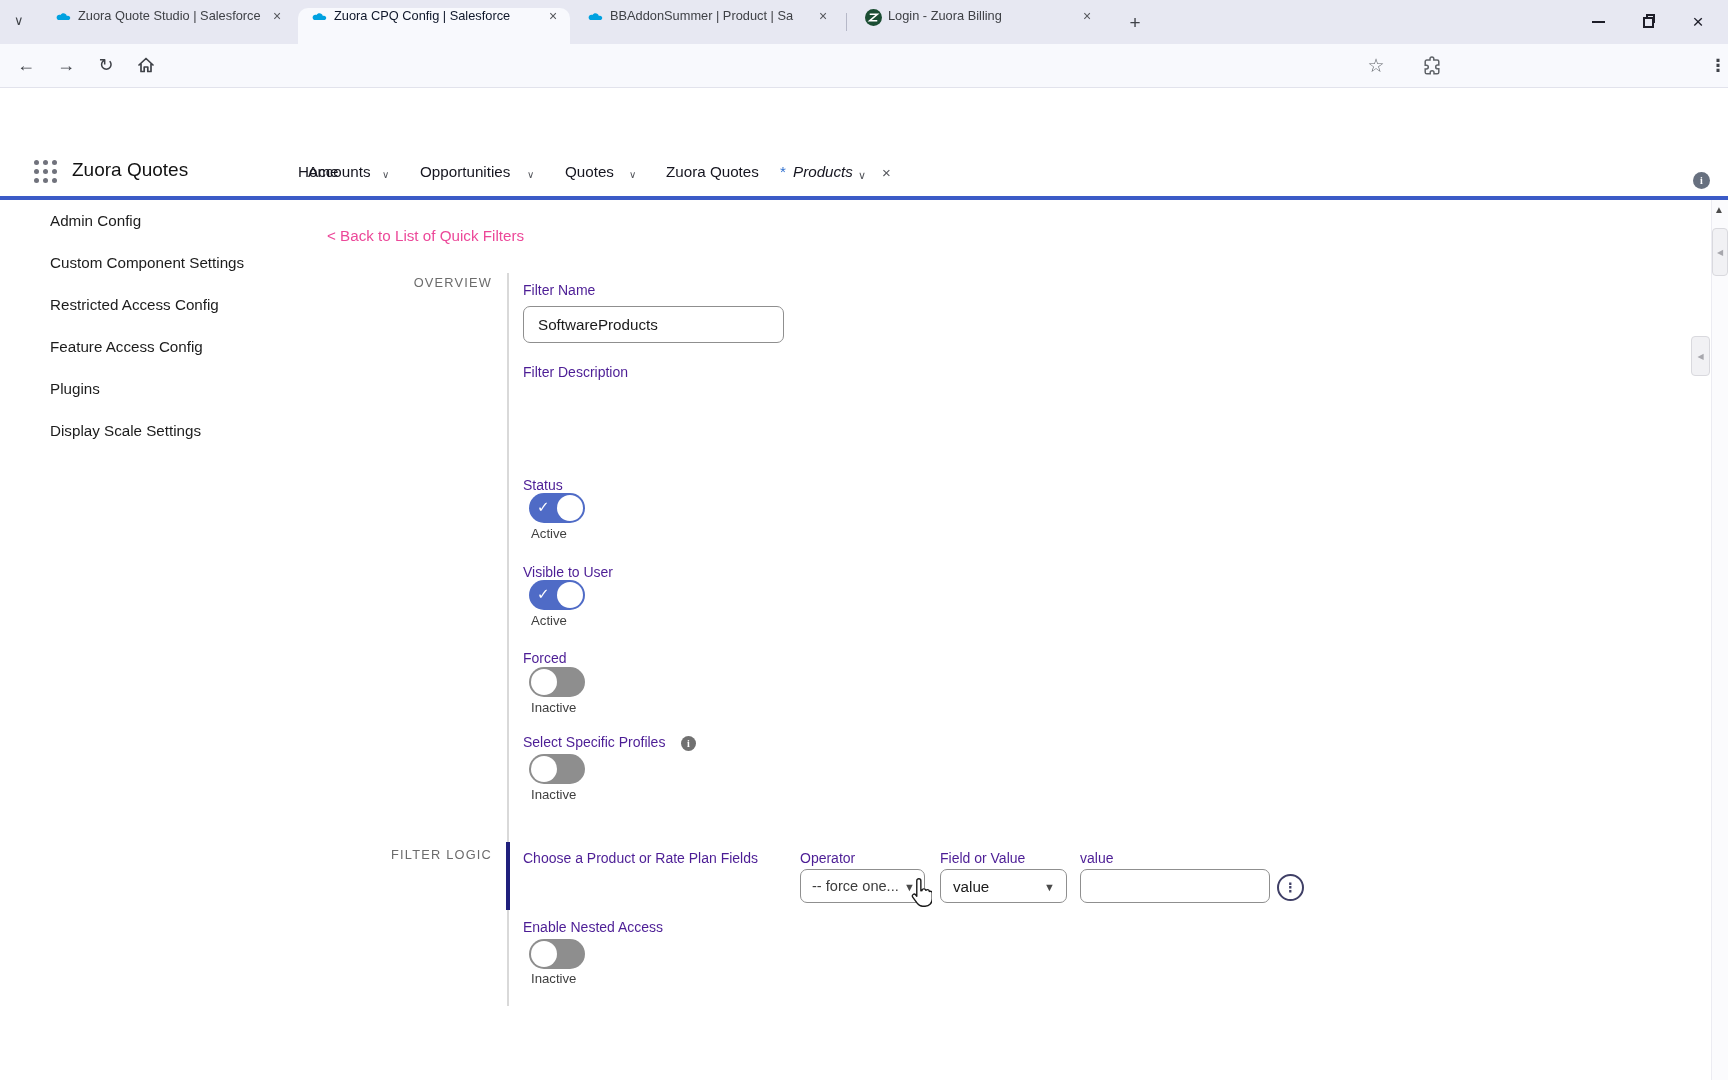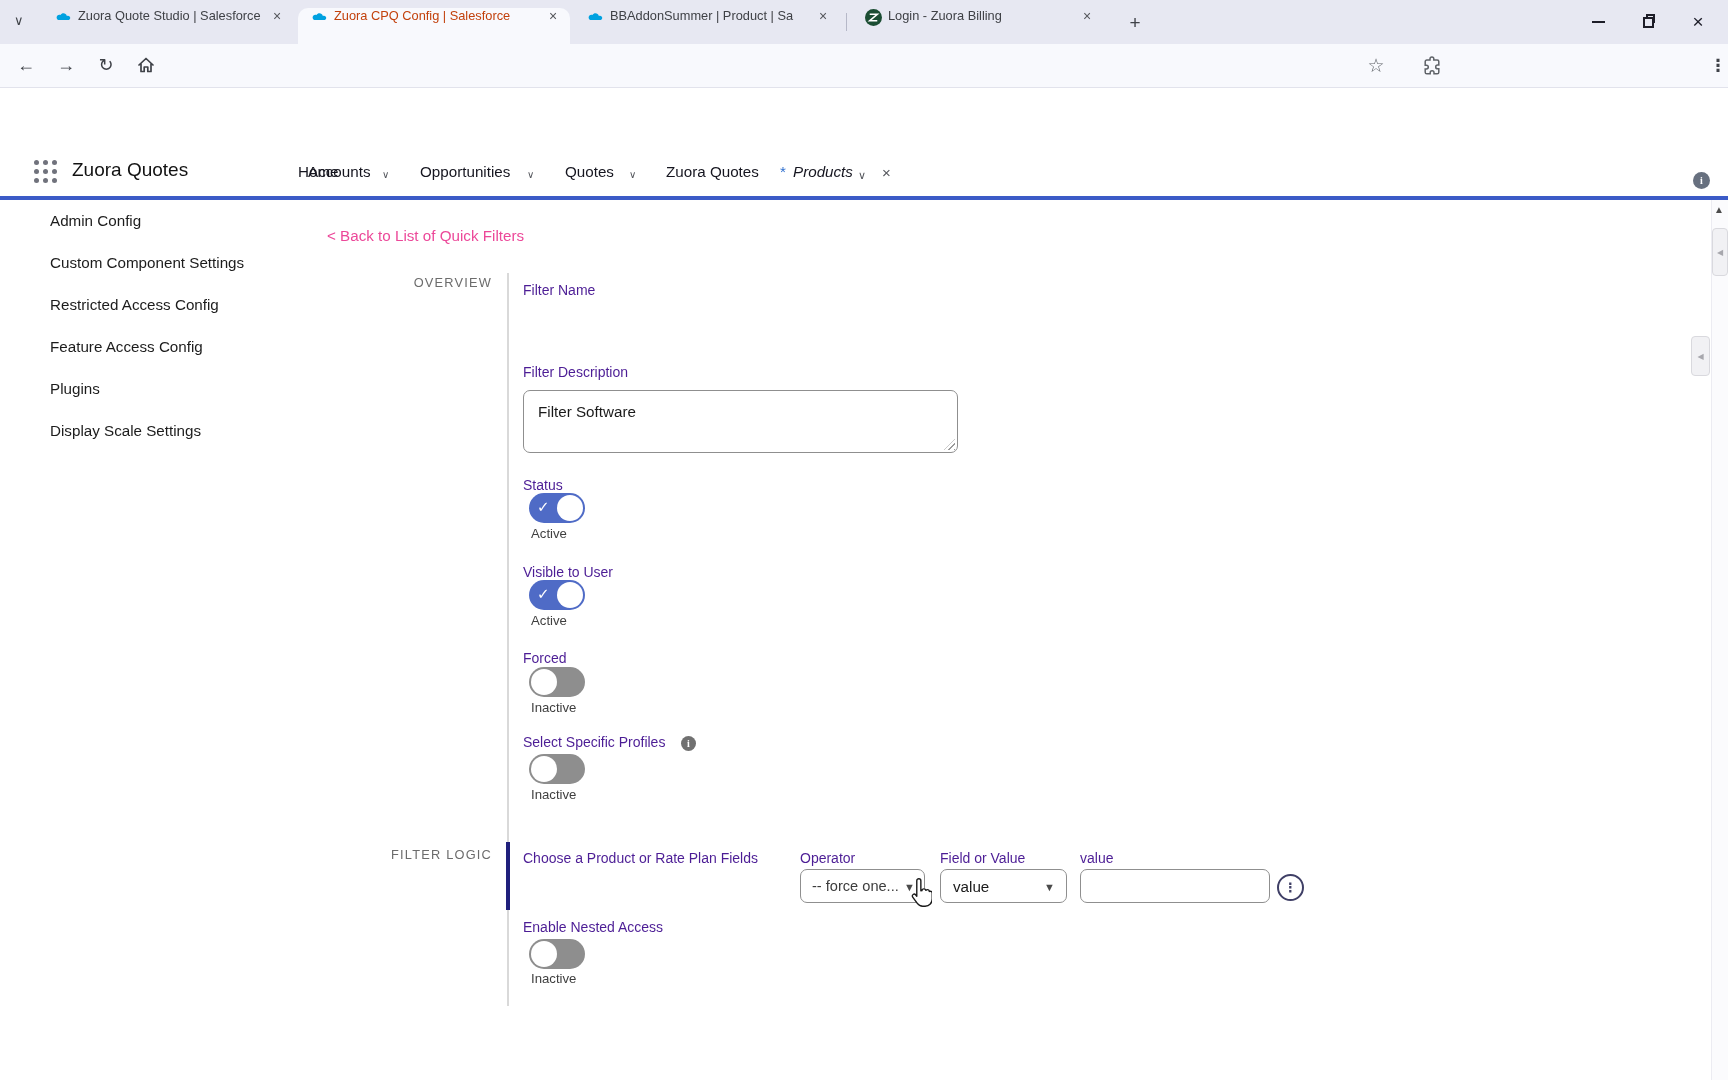--- a/index.html
+++ b/index.html
@@ -86,21 +86,21 @@
       <span class="title">Zuora Quote Studio | Salesforce</span>
       <span class="tab-close">×</span>
     </div>
 
     <div class="abs tab active" style="left:298px;width:272px;">
       <span class="favicon">
         <svg width="17" height="12" viewBox="0 0 36 24">
             <path d="M27.5 9.2c-.8 0-1.6.15-2.3.42C24.1 6.4 21.2 4.3 17.9 4.3c-2.6 0-4.9 1.25-6.3 3.2-.7-.3-1.5-.5-2.3-.5C6 7 3.4 9.6 3.4 12.8S6 18.6 9.3 18.6h18.2c2.6 0 4.7-2.1 4.7-4.7s-2.1-4.7-4.7-4.7z" fill="#00A1E0"></path>
           </svg>
       </span>
-      <span class="title" style="color:#c2410c;">Zuora CPQ Config | Salesforce</span>
+      <span class="title" style="color:#0f172a;">Zuora CPQ Config | Salesforce</span>
       <span class="tab-close">×</span>
     </div>
 
     <div class="abs tab" style="left:574px;width:266px;">
       <span class="favicon">
         <svg width="17" height="12" viewBox="0 0 36 24">
             <path d="M27.5 9.2c-.8 0-1.6.15-2.3.42C24.1 6.4 21.2 4.3 17.9 4.3c-2.6 0-4.9 1.25-6.3 3.2-.7-.3-1.5-.5-2.3-.5C6 7 3.4 9.6 3.4 12.8S6 18.6 9.3 18.6h18.2c2.6 0 4.7-2.1 4.7-4.7s-2.1-4.7-4.7-4.7z" fill="#00A1E0"></path>
           </svg>
       </span>
       <span class="title">BBAddonSummer | Product | Sa</span>
@@ -283,26 +283,25 @@
     <div class="abs" id="back-link" style="top:27px;">&lt; Back to List of Quick Filters</div>
 
     <div class="abs section-label" style="top:75px;">OVERVIEW</div>
     <div class="abs section-label" style="top:647px;">FILTER LOGIC</div>
 
     <div class="abs vline" style="top:73px;height:569px;"></div>
     <div class="abs vline navy" style="top:642px;height:68px;"></div>
     <div class="abs vline" style="top:710px;height:96px;"></div>
 
     <div class="abs f-label" style="left:523px;top:82px;">Filter Name</div>
+    <div class="abs f-box" style="left:523px;top:106px;width:261px;height:37px;">
+      <span class="f-text abs" style="left:14px;top:9px;">SoftwareProducts</span>
+    </div>
 
     <div class="abs f-label" style="left:523px;top:164px;">Filter Description</div>
-    <div class="abs f-box" style="left:523px;top:190px;width:435px;height:63px;">
-      <span class="f-text abs" style="left:14px;top:12px;">Filter Software</span>
-      <span class="resize-corner abs" style="right:2px;bottom:2px;"></span>
-    </div>
 
     <div class="abs f-label" style="left:523px;top:277px;">Status</div>
     <div class="abs toggle on" style="left:529px;top:293px;">
       <span class="tcheck">✓</span>
         <span class="knob"></span>
     </div>
     <div class="abs state-label" style="left:531px;top:326px;">Active</div>
 
     <div class="abs f-label" style="left:523px;top:364px;">Visible to User</div>
     <div class="abs toggle on" style="left:529px;top:380px;">

